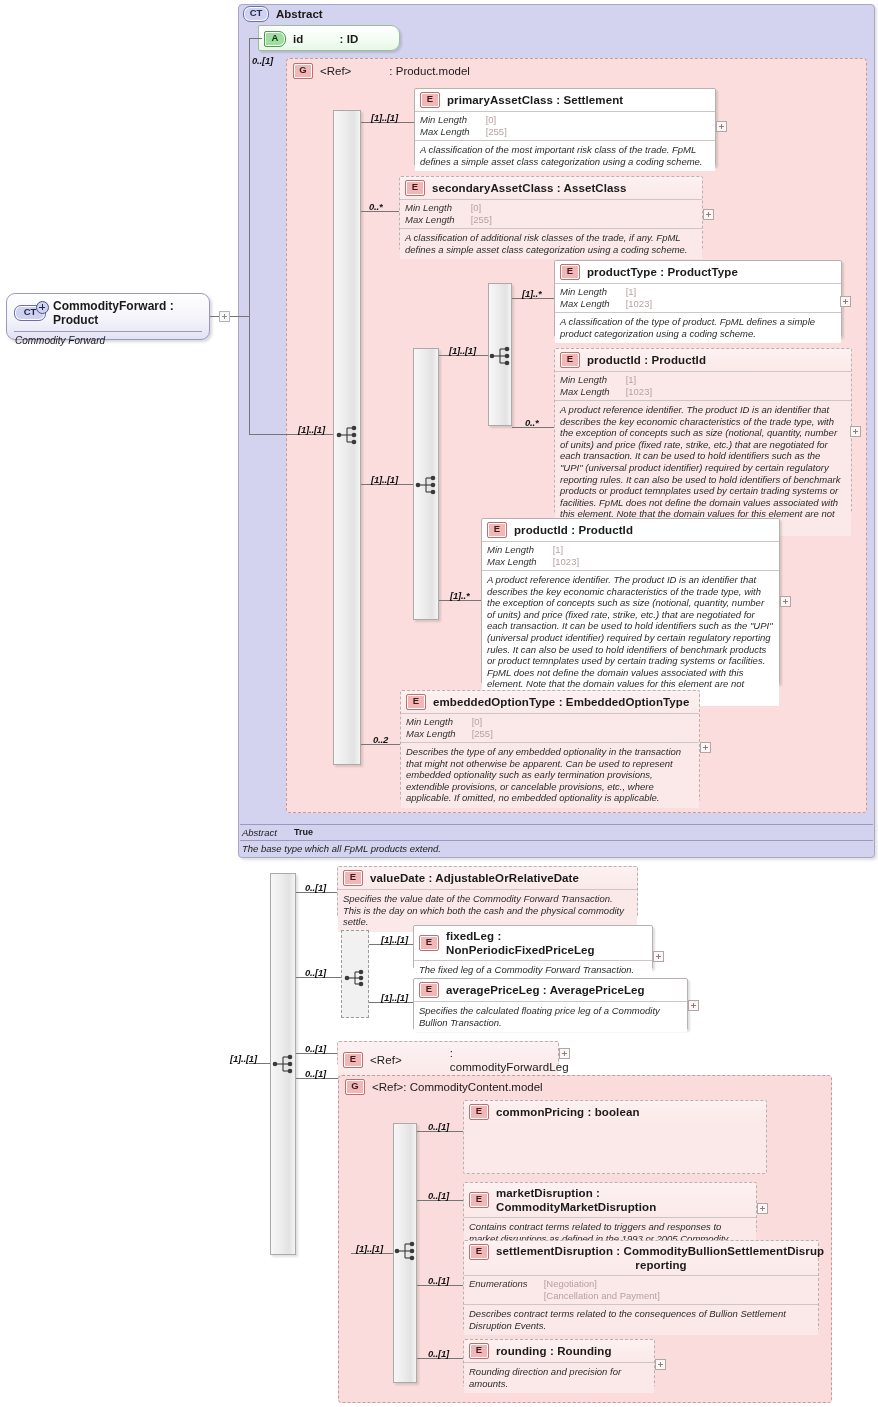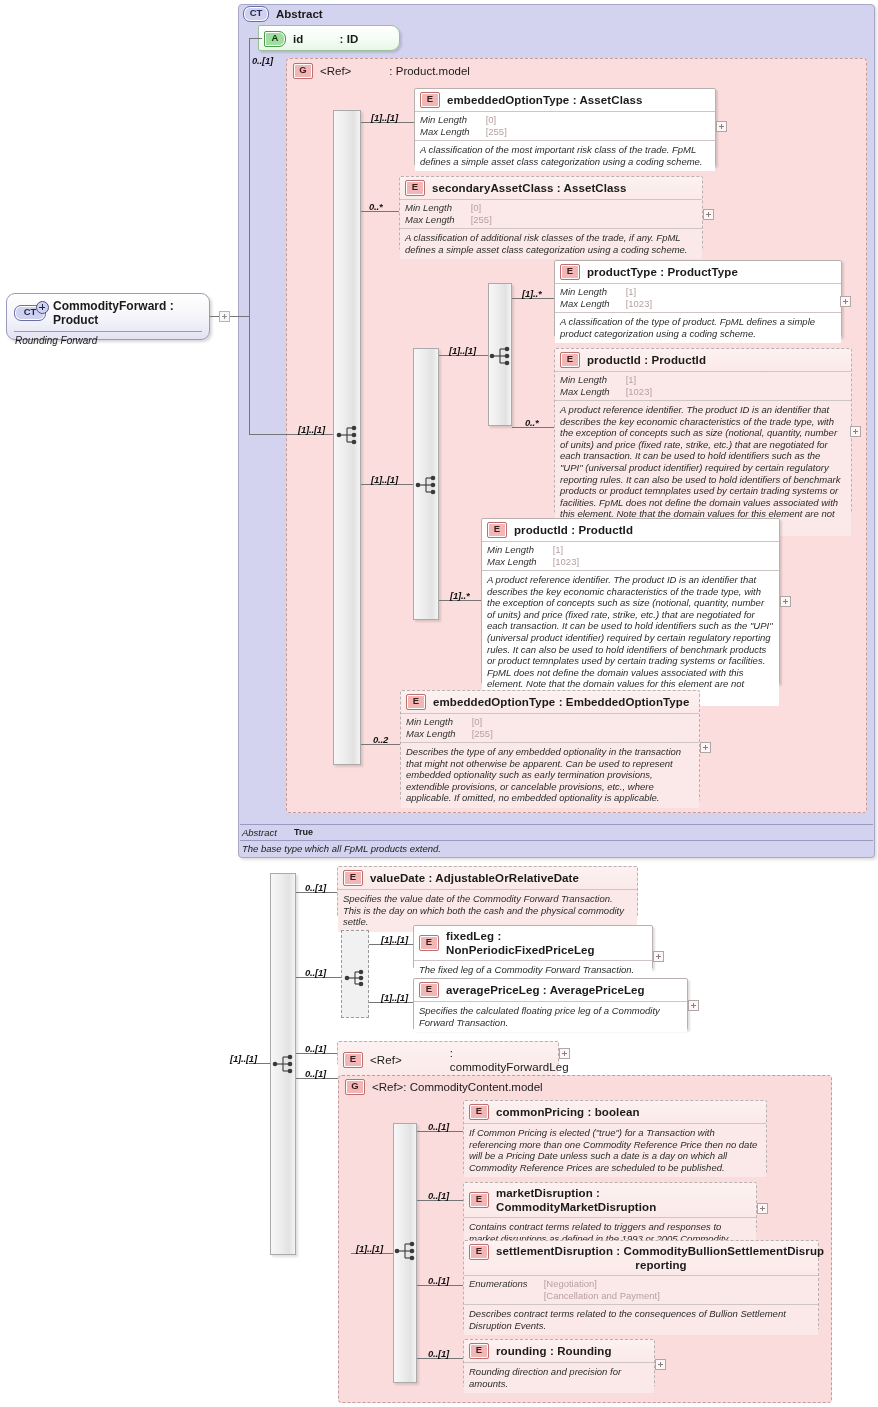--- a/index.html
+++ b/index.html
@@ -212,21 +212,21 @@
     <circle cx="18" cy="4" r="2.3" fill="#3a3a3a"></circle>
     <circle cx="18" cy="11" r="2.3" fill="#3a3a3a"></circle>
     <circle cx="18" cy="18" r="2.3" fill="#3a3a3a"></circle>
   </svg>
 
   <div class="ln lnh" style="left:361px;top:122px;width:53px;"></div>
   <div class="card" style="left:371px;top:112px;">[1]..[1]</div>
   <div class="node req white abs" style="left:414px;top:88px;width:302px;height:78px;">
     <div class="hdr">
       <span class="mk">E</span>
-      <span class="ttl">embeddedOptionType : AssetClass</span>
+      <span class="ttl">primaryAssetClass : Settlement</span>
     </div>
     <div class="facets">
       <table>
         <tbody>
             <tr>
               <td class="k">Min Length</td>
             <td class="v">[0]</td>
             </tr>
         <tr>
               <td class="k">Max Length</td>
@@ -392,21 +392,21 @@
     </div>
     <div class="desc">Describes the type of any embedded optionality in the transaction that might not otherwise be apparent. Can be used to represent embedded optionality such as early termination provisions, extendible provisions, or cancelable provisions, etc., where applicable. If omitted, no embedded optionality is applicable.</div>
   </div>
   <div class="plus" style="left:700px;top:742px;"></div>
 
   <div class="root" style="left:6px;top:293px;width:204px;height:47px;">
     <div class="hdr">
       <span class="mk ct" style="width:30px;">CT</span>
       <span class="ttl">CommodityForward : Product</span>
     </div>
-    <div class="sub">Rounding Forward</div>
+    <div class="sub">Commodity Forward</div>
   </div>
 
   <div style="position:absolute;left:36px;top:301px;width:11px;height:11px;border:1px solid #4b4e84;border-radius:50%;background:#cfd2ef;">
     <div style="position:absolute;left:2px;top:4.5px;width:6px;height:1px;background:#22254f;"></div>
     <div style="position:absolute;left:4.5px;top:2px;width:1px;height:6px;background:#22254f;"></div>
   </div>
 
   <div class="ln lnh" style="left:210px;top:316px;width:9px;"></div>
   <div class="plus grey" style="left:219px;top:311px;">
   </div>
@@ -463,21 +463,21 @@
   </div>
   <div class="plus" style="left:653px;top:951px;"></div>
 
   <div class="ln lnh" style="left:369px;top:1002px;width:44px;"></div>
   <div class="card" style="left:381px;top:992px;">[1]..[1]</div>
   <div class="node req white abs" style="left:413px;top:978px;width:275px;height:52px;">
     <div class="hdr">
       <span class="mk">E</span>
       <span class="ttl">averagePriceLeg : AveragePriceLeg</span>
     </div>
-    <div class="desc">Specifies the calculated floating price leg of a Commodity Forward Transaction.</div>
+    <div class="desc">Specifies the calculated floating price leg of a Commodity Bullion Transaction.</div>
   </div>
   <div class="plus" style="left:688px;top:1000px;"></div>
 
   <div class="ln lnh" style="left:296px;top:1053px;width:41px;"></div>
   <div class="card" style="left:305px;top:1043px;">0..[1]</div>
   <div class="node opt abs" style="left:337px;top:1041px;width:222px;height:24px;">
     <div class="hdr" style="padding-top:4px;">
       <span class="mk">E</span>
       <span class="ttl" style="font-weight:normal;">&lt;Ref&gt;</span>
       <span class="ttl" style="font-weight:normal;margin-left:48px;">: commodityForwardLeg</span>
@@ -509,21 +509,20 @@
   <div class="ln lnh" style="left:351px;top:1253px;width:42px;"></div>
   <div class="card" style="left:356px;top:1243px;">[1]..[1]</div>
 
   <div class="ln lnh" style="left:417px;top:1131px;width:46px;"></div>
   <div class="card" style="left:428px;top:1121px;">0..[1]</div>
   <div class="node opt abs" style="left:463px;top:1100px;width:304px;height:74px;">
     <div class="hdr">
       <span class="mk">E</span>
       <span class="ttl">commonPricing : boolean</span>
     </div>
-    <div class="desc">If Common Pricing is elected ("true") for a Transaction with referencing more than one Commodity Reference Price then no date will be a Pricing Date unless such a date is a day on which all Commodity Reference Prices are scheduled to be published.</div>
   </div>
 
   <div class="ln lnh" style="left:417px;top:1200px;width:46px;"></div>
   <div class="card" style="left:428px;top:1190px;">0..[1]</div>
   <div class="node opt abs" style="left:463px;top:1182px;width:294px;height:50px;">
     <div class="hdr">
       <span class="mk">E</span>
       <span class="ttl">marketDisruption : CommodityMarketDisruption</span>
     </div>
     <div class="desc">Contains contract terms related to triggers and responses to market disruptions as defined in the 1993 or 2005 Commodity Definitions.</div>

